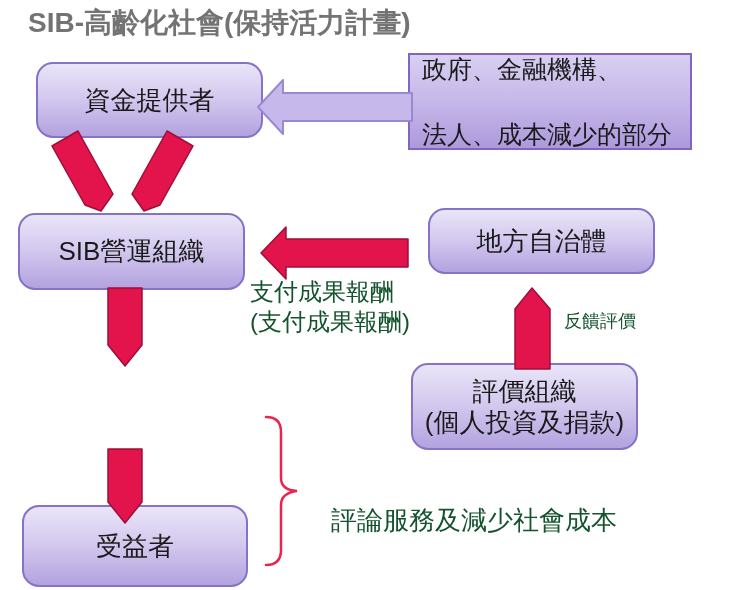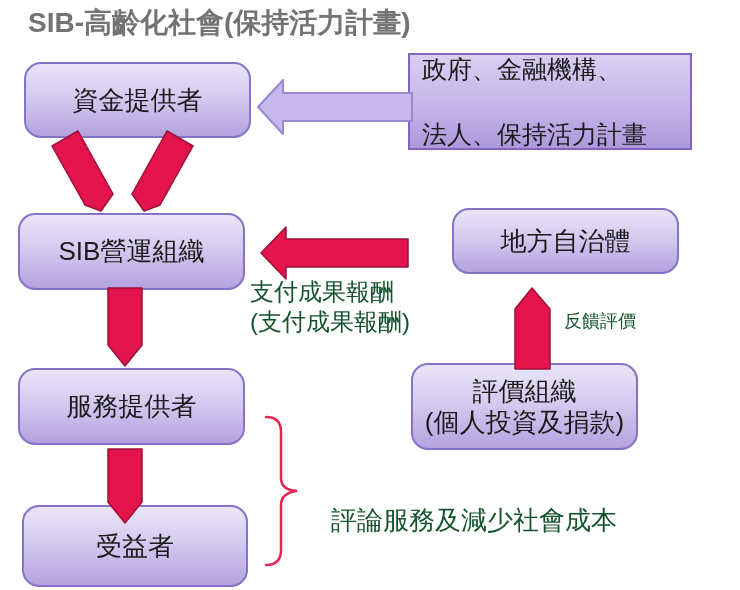--- a/index.html
+++ b/index.html
@@ -62,58 +62,55 @@
   }
   #note-feedback { font-size: 18px; }
   #note-review { font-size: 26px; }
   .arrow-layer {
     position: absolute;
     left: 0; top: 0;
     width: 740px; height: 590px;
     pointer-events: none;
   }
   
-  #node-funder       { left: 24px;  top: 62px;  width: 227px; height: 76px; }
+  #node-funder       { left: 36px;  top: 62px;  width: 227px; height: 76px; }
   #node-sib          { left: 18px;  top: 213px; width: 227px; height: 77px; }
   #node-provider     { left: 18px;  top: 368px; width: 227px; height: 77px; }
   #node-beneficiary  { left: 22px;  top: 505px; width: 226px; height: 82px; }
-  #node-municipality { left: 452px; top: 208px; width: 227px; height: 66px; }
+  #node-municipality { left: 428px; top: 208px; width: 227px; height: 66px; }
   #node-evaluator    { left: 411px; top: 363px; width: 227px; height: 87px; }
   #node-investors    { left: 408px; top: 53px;  width: 284px; height: 97px; gap: 32px; }
   #note-payment  { left: 250px; top: 277px; }
   #note-feedback { left: 564px; top: 310px; }
   #note-review   { left: 331px; top: 504px; }
 </style>
 </head>
 <body>
 
 <div class="canvas">
 
   <h1 class="title">SIB-高齡化社會(保持活力計畫)</h1>
 
   <div class="rbox" id="node-funder">
     <span>資金提供者</span>
   </div>
 
   <div class="sqbox" id="node-investors">
     <span>政府、金融機構、</span>
-    <span>法人、保持活力計畫</span>
+    <span>法人、成本減少的部分</span>
   </div>
 
   <div class="rbox" id="node-sib">
     <span>SIB營運組織</span>
   </div>
 
   <div class="rbox" id="node-municipality">
     <span>地方自治體</span>
   </div>
 
-  <div class="rbox" id="node-provider">
-    <span>服務提供者</span>
-  </div>
 
   <div class="rbox" id="node-evaluator">
     <span>評價組織</span>
     <span>(個人投資及捐款)</span>
   </div>
 
   <div class="rbox" id="node-beneficiary">
     <span>受益者</span>
   </div>
 

